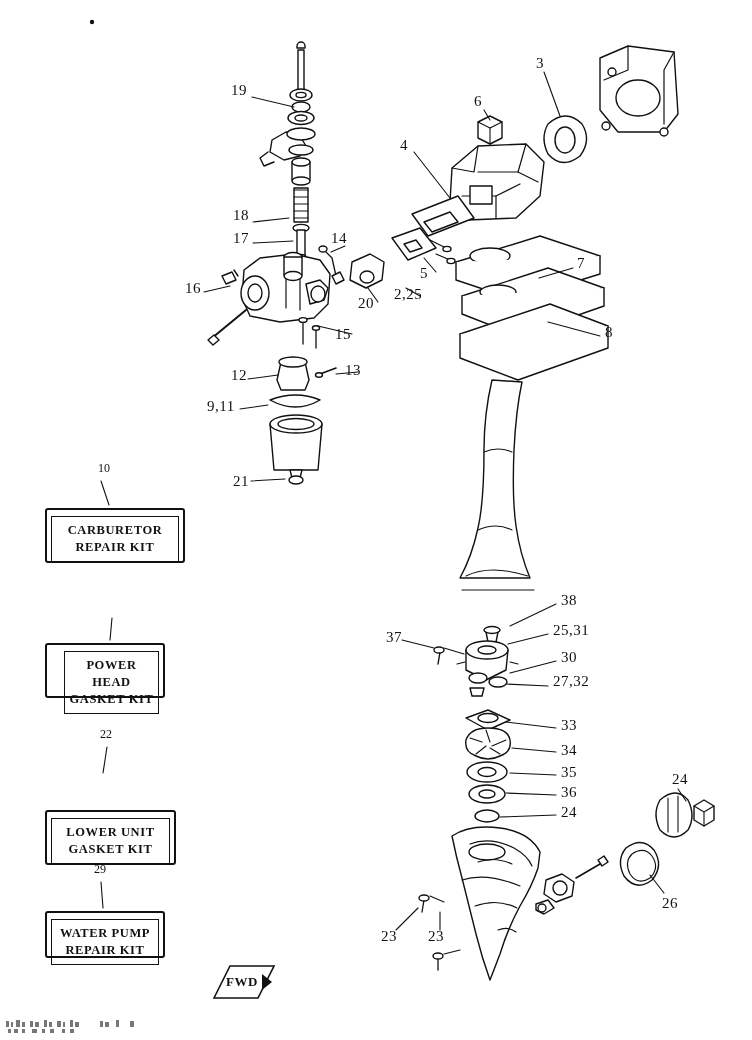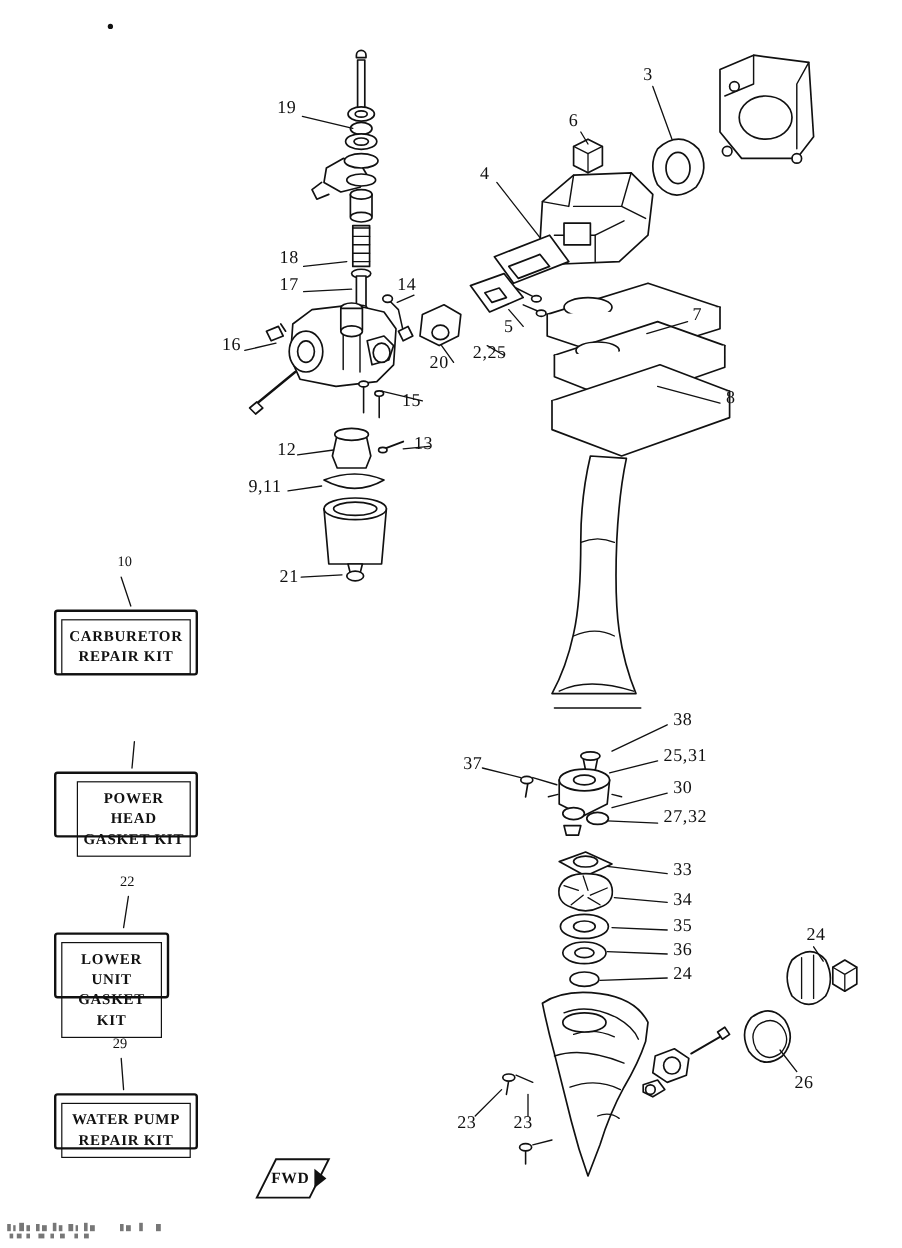--- a/index.html
+++ b/index.html
@@ -335,37 +335,37 @@
   <div class="callout" style="left:561px; top:742px;">34</div>
   <div class="callout" style="left:561px; top:764px;text-align:center;">35</div>
   <div class="callout" style="left:561px; top:784px;">36</div>
   <div class="callout" style="left:561px; top:804px;">24</div>
   <div class="callout" style="left:672px; top:771px;">24</div>
   <div class="callout" style="left:662px; top:895px;">26</div>
   <div class="callout" style="left:381px; top:928px;">23</div>
   <div class="callout" style="left:428px; top:928px;">23</div>
 
   <div class="kitlabel" style="left:98px; top:461px;">10</div>
-  <div class="kitbox" style="left:45px; top:508px; width:120px; height:55px;">
+  <div class="kitbox" style="left:45px; top:508px; width:140px; height:55px;">
     <div class="inner">
       <div class="line">CARBURETOR</div>
       <div class="line">REPAIR KIT</div>
     </div>
   </div>
 
   <div class="kitlabel" style="left:110px; top:601px;"></div>
   <div class="kitbox" style="left:45px; top:643px; width:120px; height:55px;padding-left:17px;">
     <div class="inner">
       <div class="line">POWER HEAD</div>
       <div class="line">GASKET KIT</div>
     </div>
   </div>
 
   <div class="kitlabel" style="left:100px; top:727px;">22</div>
-  <div class="kitbox" style="left:45px; top:777px; width:96px; height:55px;">
+  <div class="kitbox" style="left:45px; top:810px; width:131px; height:55px;">
     <div class="inner">
       <div class="line">LOWER UNIT</div>
       <div class="line">GASKET KIT</div>
     </div>
   </div>
 
   <div class="kitlabel" style="left:94px; top:862px;">29</div>
   <div class="kitbox" style="left:45px; top:911px; width:120px; height:47px;">
     <div class="inner">
       <div class="line">WATER PUMP</div>

